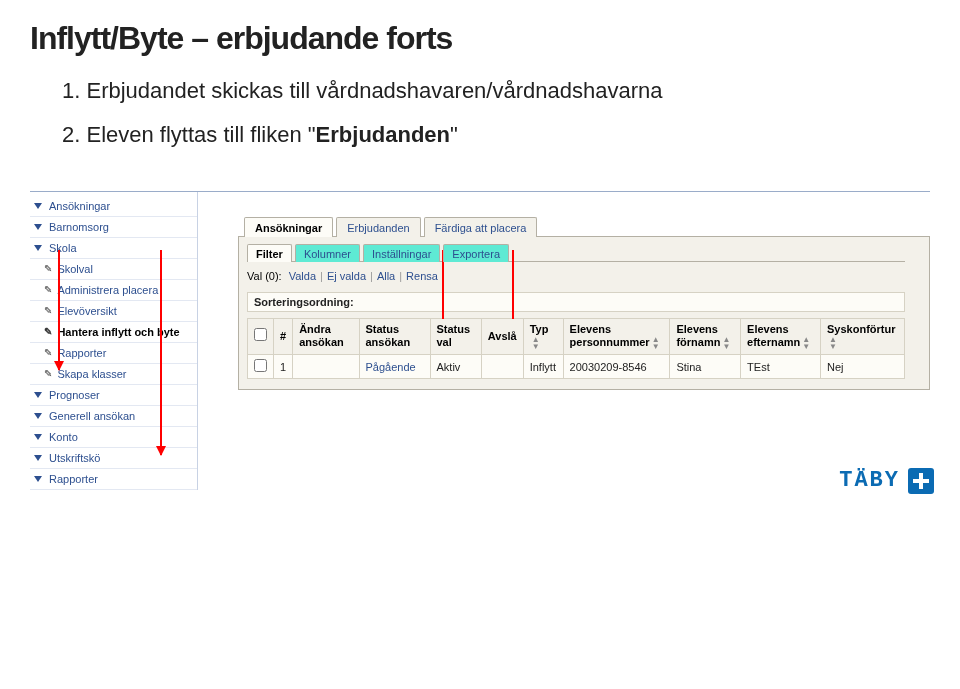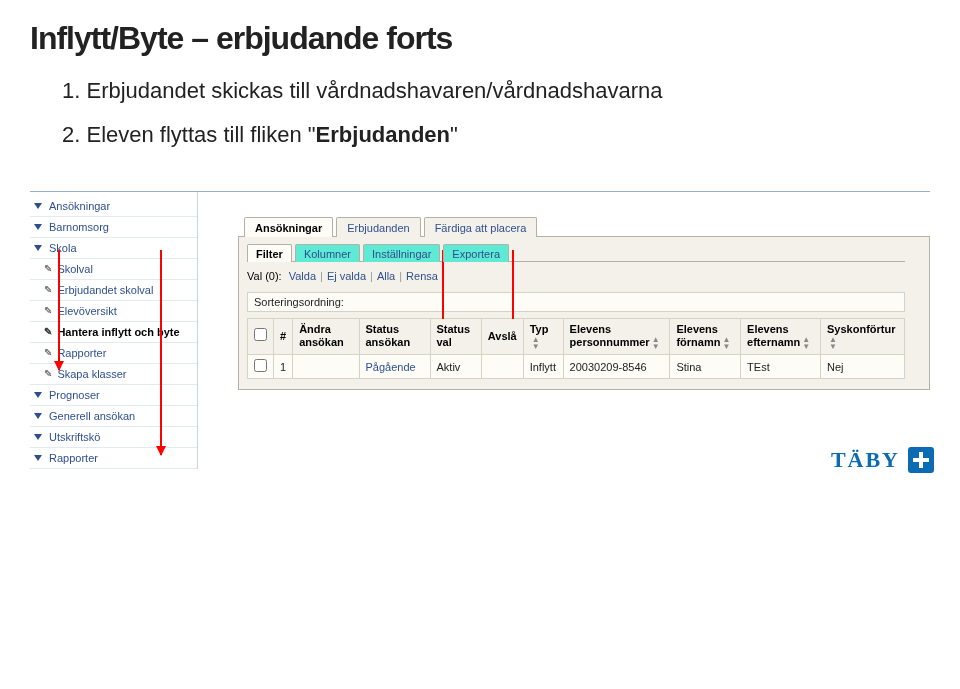--- a/index.html
+++ b/index.html
@@ -145,20 +145,21 @@
     padding: 2px 0 6px 0;
     color: #000;
   }
   .valrow a { color: #2d4f8f; text-decoration: none; padding: 0 4px; cursor: pointer; }
   .valrow .sep { color: #9a9a9a; }
   .sortbar {
     background: #fdfcf7;
     border: 1px solid #d6d2c4;
     padding: 3px 6px;
     margin: 4px 0 6px 0;
+    font-weight: bold;
   }
 
   table.grid {
     width: 100%;
     border-collapse: collapse;
     background: #fdfcf7;
     font-size: 11px;
   }
   table.grid th, table.grid td {
     border: 1px solid #d6d2c4;
@@ -190,21 +191,21 @@
     position: absolute;
     right: 26px;
     bottom: 16px;
     display: flex;
     align-items: center;
     gap: 8px;
     color: #0b6bb3;
     font-weight: 900;
     font-size: 22px;
     letter-spacing: 2px;
-    font-family: Liberation Serif, serif;
+    font-family: Liberation Mono, monospace;
   }
   .logo .badge {
     width: 26px; height: 26px;
     background: #0b6bb3;
     border-radius: 3px;
     position: relative;
   }
   .logo .badge::before, .logo .badge::after {
     content:"";
     position:absolute;
@@ -244,21 +245,21 @@
       <div class="nav-item section">
         <span class="tri"></span>
         <span>Skola</span>
       </div>
       <div class="nav-item sub">
         <span class="wand">✎</span>
         <span>Skolval</span>
       </div>
       <div class="nav-item sub">
         <span class="wand">✎</span>
-        <span>Erbjudandet skolval</span>
+        <span>Administrera placera</span>
       </div>
       <div class="nav-item sub">
         <span class="wand">✎</span>
         <span>Elevöversikt</span>
       </div>
       <div class="nav-item sub active">
         <span class="wand">✎</span>
         <span>Hantera inflytt och byte</span>
       </div>
       <div class="nav-item sub">
@@ -269,20 +270,24 @@
         <span class="wand">✎</span>
         <span>Skapa klasser</span>
       </div>
       <div class="nav-item section">
         <span class="tri"></span>
         <span>Prognoser</span>
       </div>
       <div class="nav-item section">
         <span class="tri"></span>
         <span>Generell ansökan</span>
+      </div>
+      <div class="nav-item section">
+        <span class="tri"></span>
+        <span>Konto</span>
       </div>
       <div class="nav-item section">
         <span class="tri"></span>
         <span>Utskriftskö</span>
       </div>
       <div class="nav-item section">
         <span class="tri"></span>
         <span>Rapporter</span>
       </div>
     </div>

